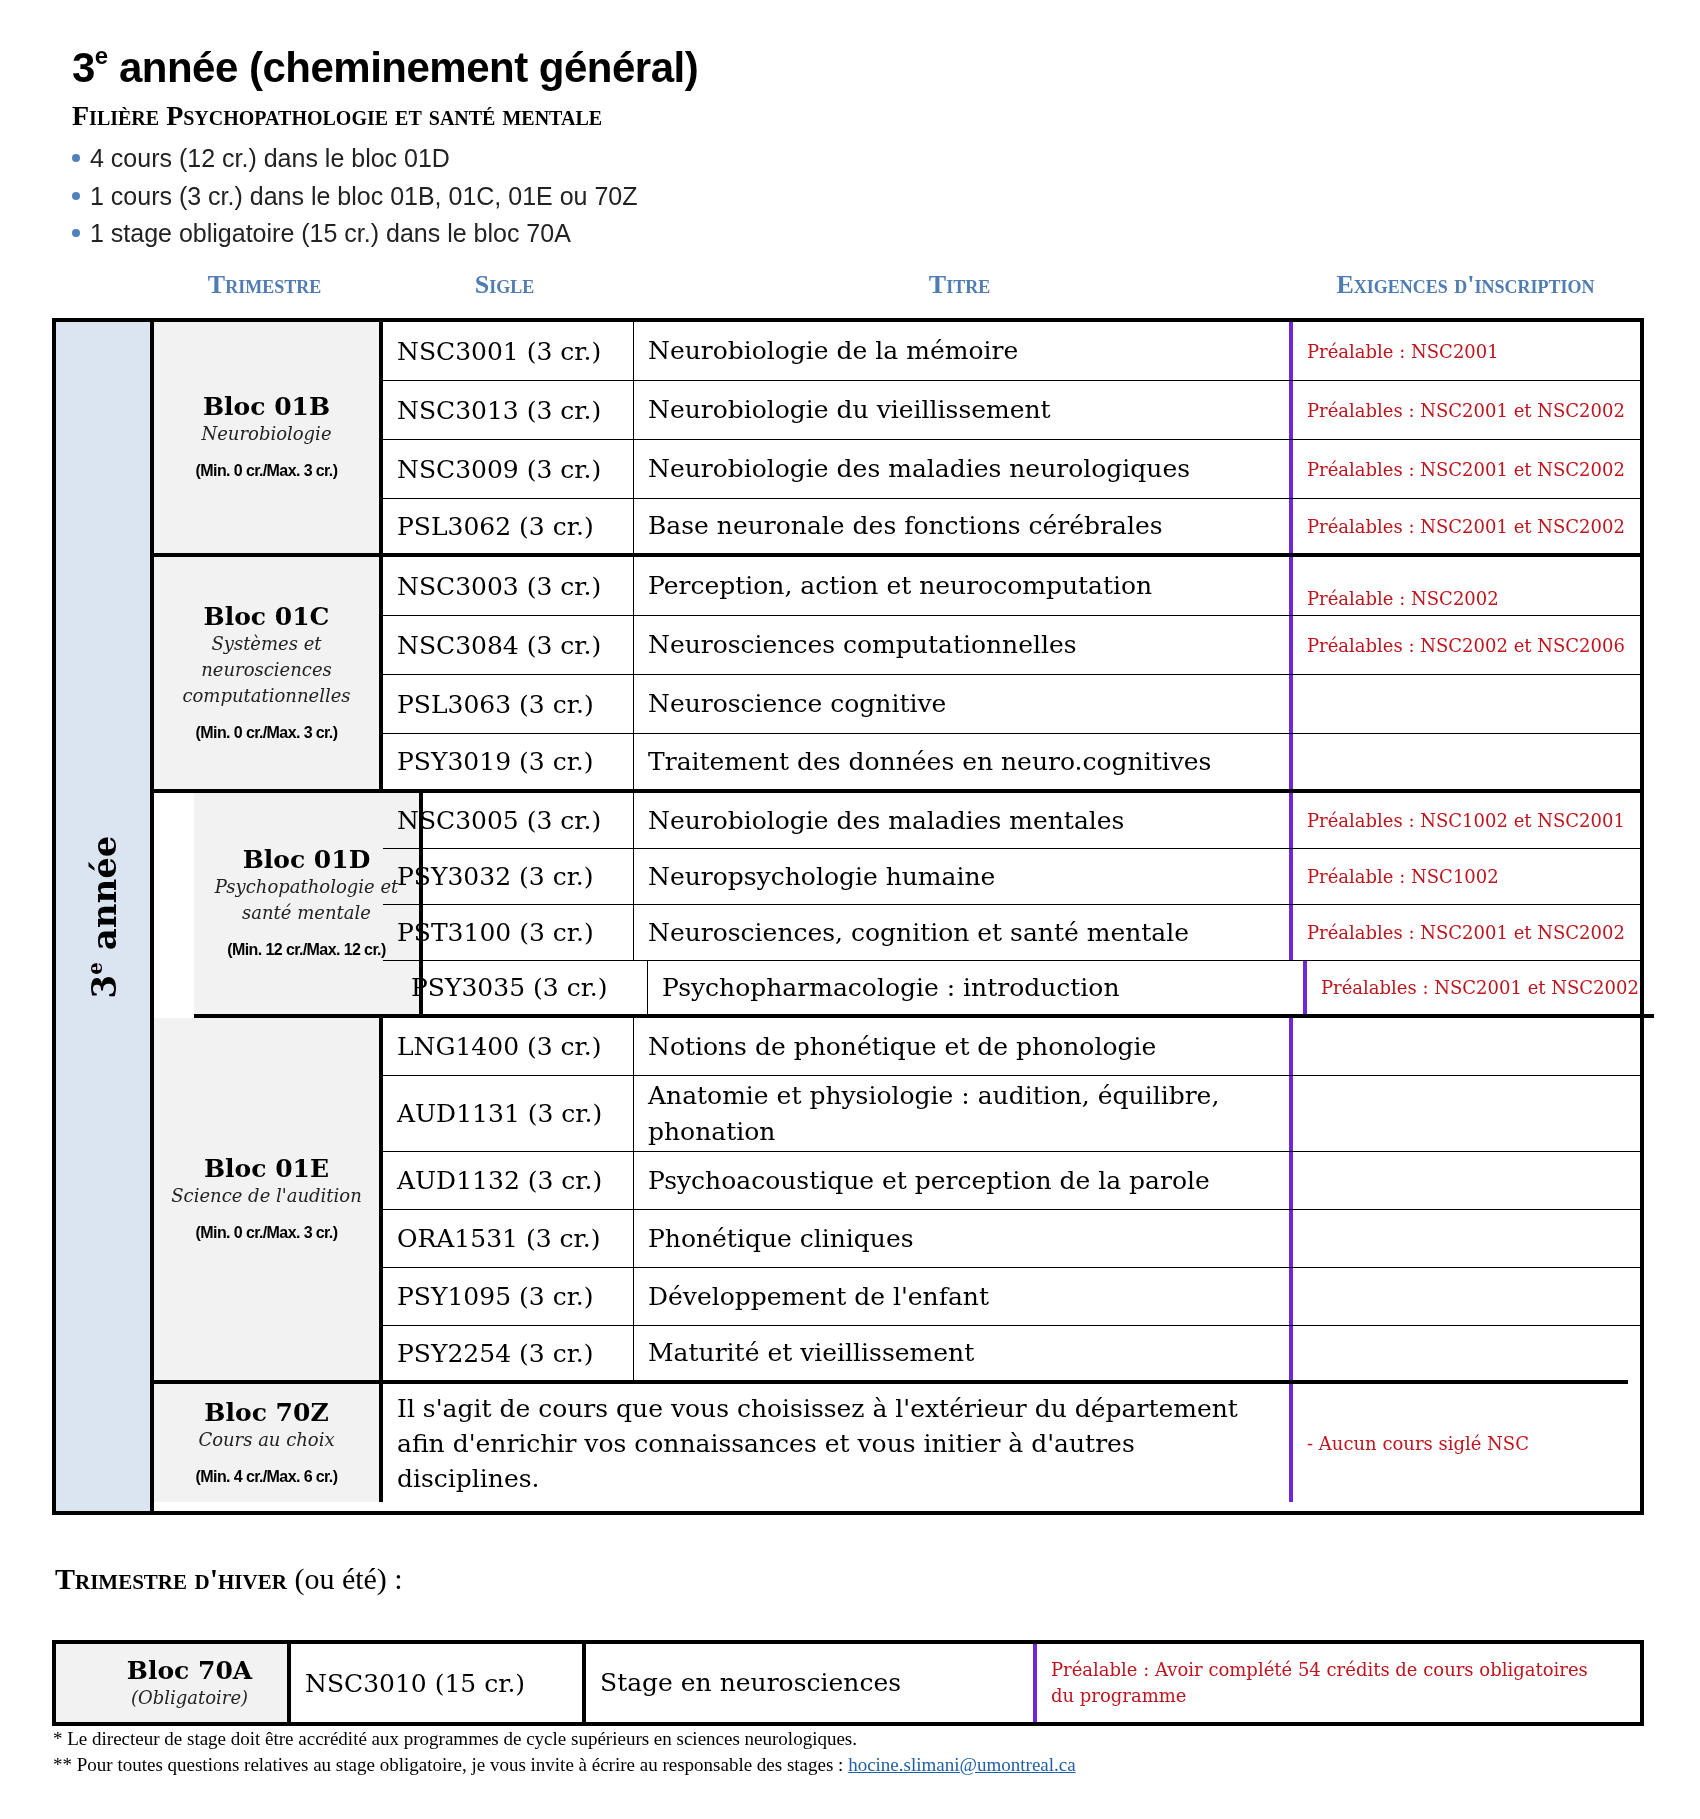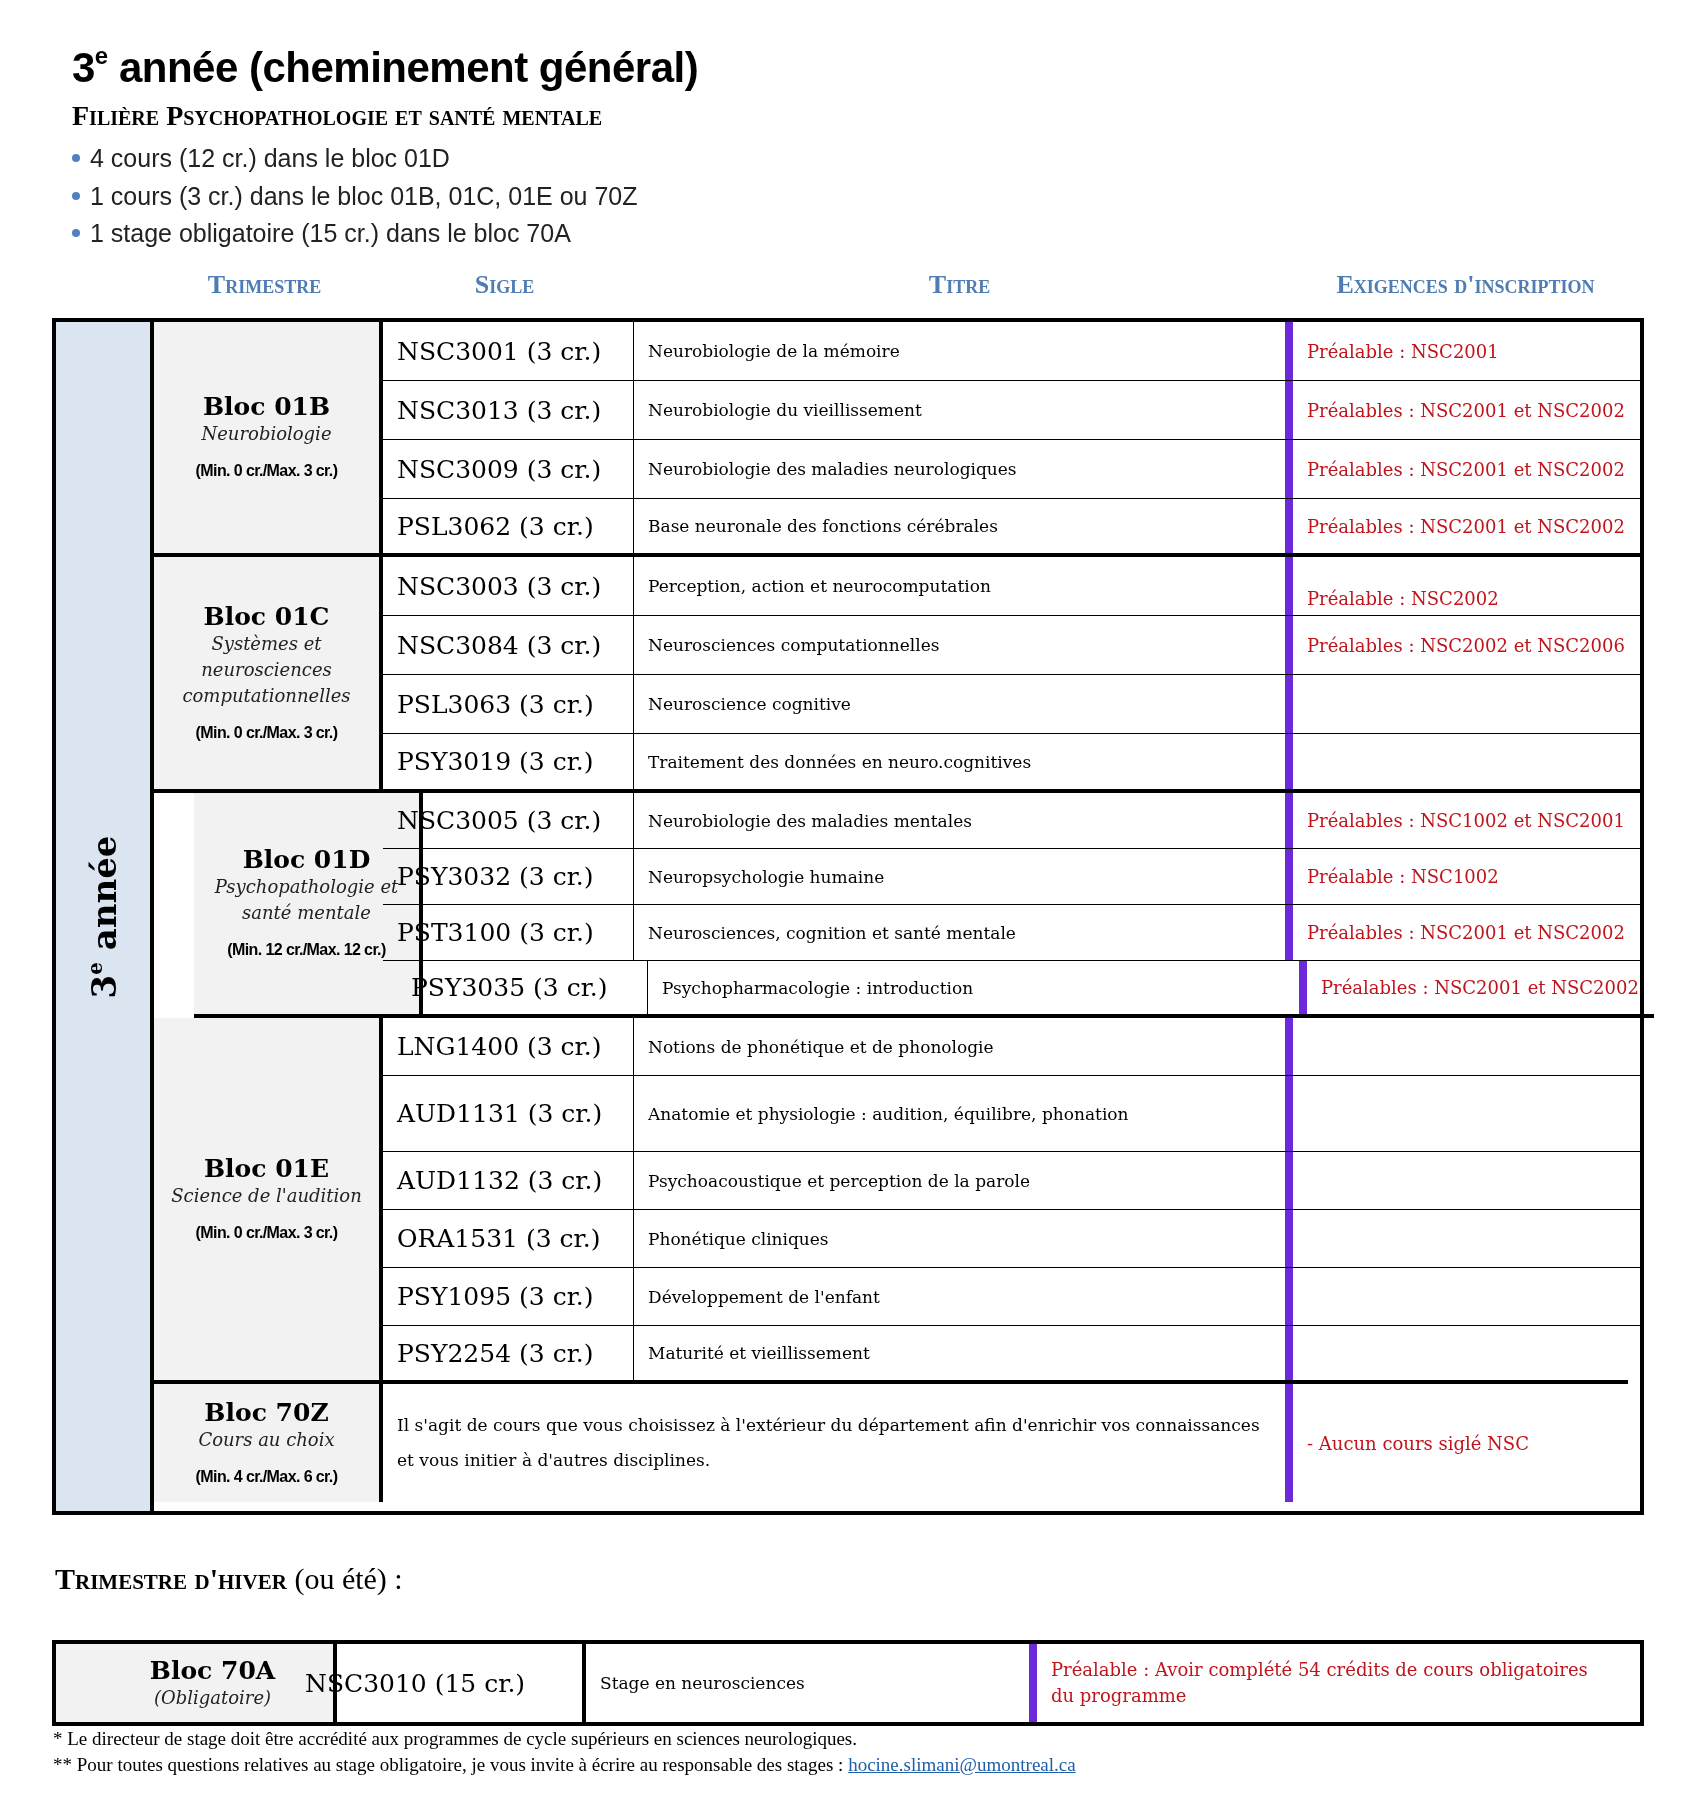--- a/index.html
+++ b/index.html
@@ -16,21 +16,21 @@
   .yearcol{position:absolute;background:#dbe5f1;border-right:4px solid #000;box-sizing:border-box;}
   .yearlabel{position:absolute;left:50%;top:50%;transform:translate(-50%,-50%) rotate(-90deg);font-size:34px;font-weight:bold;font-family:"DejaVu Serif",serif;white-space:nowrap;}
   .yearlabel sup{font-size:20px;vertical-align:14px;}
   .bloc{position:absolute;background:#f2f2f2;border-right:4px solid #000;border-bottom:4px solid #000;box-sizing:border-box;display:flex;flex-direction:column;align-items:center;justify-content:center;text-align:center;}
   .bloc .bn{font-size:25px;font-weight:bold;font-family:"DejaVu Serif",serif;}
   .bloc .bs{font-size:18px;font-style:italic;font-family:"DejaVu Serif",serif;line-height:26px;color:#222;}
   .bloc .bm{font-size:16px;font-weight:bold;font-family:"Liberation Sans",sans-serif;margin-top:12px;letter-spacing:-0.6px;line-height:24px;}
   .row{position:absolute;box-sizing:border-box;}
   .cell{position:absolute;top:0;bottom:0;box-sizing:border-box;display:flex;align-items:center;padding-left:14px;}
   .cell.sig{font-size:25px;font-family:"DejaVu Serif",serif;border-right:1px solid #000;}
-  .cell.tit{font-size:17px;font-family:"DejaVu Serif",serif;border-right:8px solid #6d28d9;line-height:36px;}
+  .cell.tit{font-size:25px;font-family:"DejaVu Serif",serif;border-right:4px solid #6d28d9;line-height:36px;}
   .cell.exi{font-size:18px;color:#c0141c;font-family:"DejaVu Serif",serif;}
   #hiver{left:55px;top:1562px;font-size:30px;font-family:"Liberation Serif",serif;white-space:nowrap;}
   #hiver .sc{font-variant:small-caps;font-weight:bold;}
   .notes{left:53px;top:1726px;font-size:19px;font-family:"Liberation Serif",serif;line-height:26px;white-space:nowrap;}
   .notes a{color:#1f5fa8;text-decoration:underline;}
 </style>
 </head>
 <body>
 
 <div id="title" class="abs"><span>3</span><sup>e</sup><span> année (cheminement général)</span></div>
@@ -169,21 +169,21 @@
       <div class="row" style="left: 327px; top: 1062px; width: 1257px; height: 118px;">
         <div class="cell tit" style="left:0;width:910px;padding-right:20px;line-height:35px;">Il s'agit de cours que vous choisissez à l'extérieur du département afin d'enrichir vos connaissances et vous initier à d'autres disciplines.</div>
         <div class="cell exi" style="left:910px;width:347px;">- Aucun cours siglé NSC</div>
       </div>
     </div>
 </div>
 
 <div id="hiver" class="abs"><span class="sc">Trimestre d'hiver</span><span> (ou été) :</span></div>
 
 <div class="tbl" style="left:52px;top:1640px;width:1592px;height:86px;">
-  <div class="bloc" style="left:0;top:0;width:281px;height:78px;border-bottom:none;position:absolute;padding-left:36px;">
+  <div class="bloc" style="left:0;top:0;width:235px;height:78px;border-bottom:none;position:absolute;padding-left:36px;">
     <div class="bn">Bloc 70A</div>
     <div class="bs">(Obligatoire)</div>
   </div>
   <div class="cell sig" style="left:235px;width:295px;height:78px;border-right:4px solid #000;">NSC3010 (15 cr.)</div>
   <div class="cell tit" style="left:530px;width:451px;height:78px;">Stage en neurosciences</div>
   <div class="cell exi" style="left:981px;width:580px;height:78px;line-height:26px;padding-right:14px;">Préalable : Avoir complété 54 crédits de cours obligatoires du programme</div>
 </div>
 
 <div class="abs notes">
   <div>* Le directeur de stage doit être accrédité aux programmes de cycle supérieurs en sciences neurologiques.</div>

